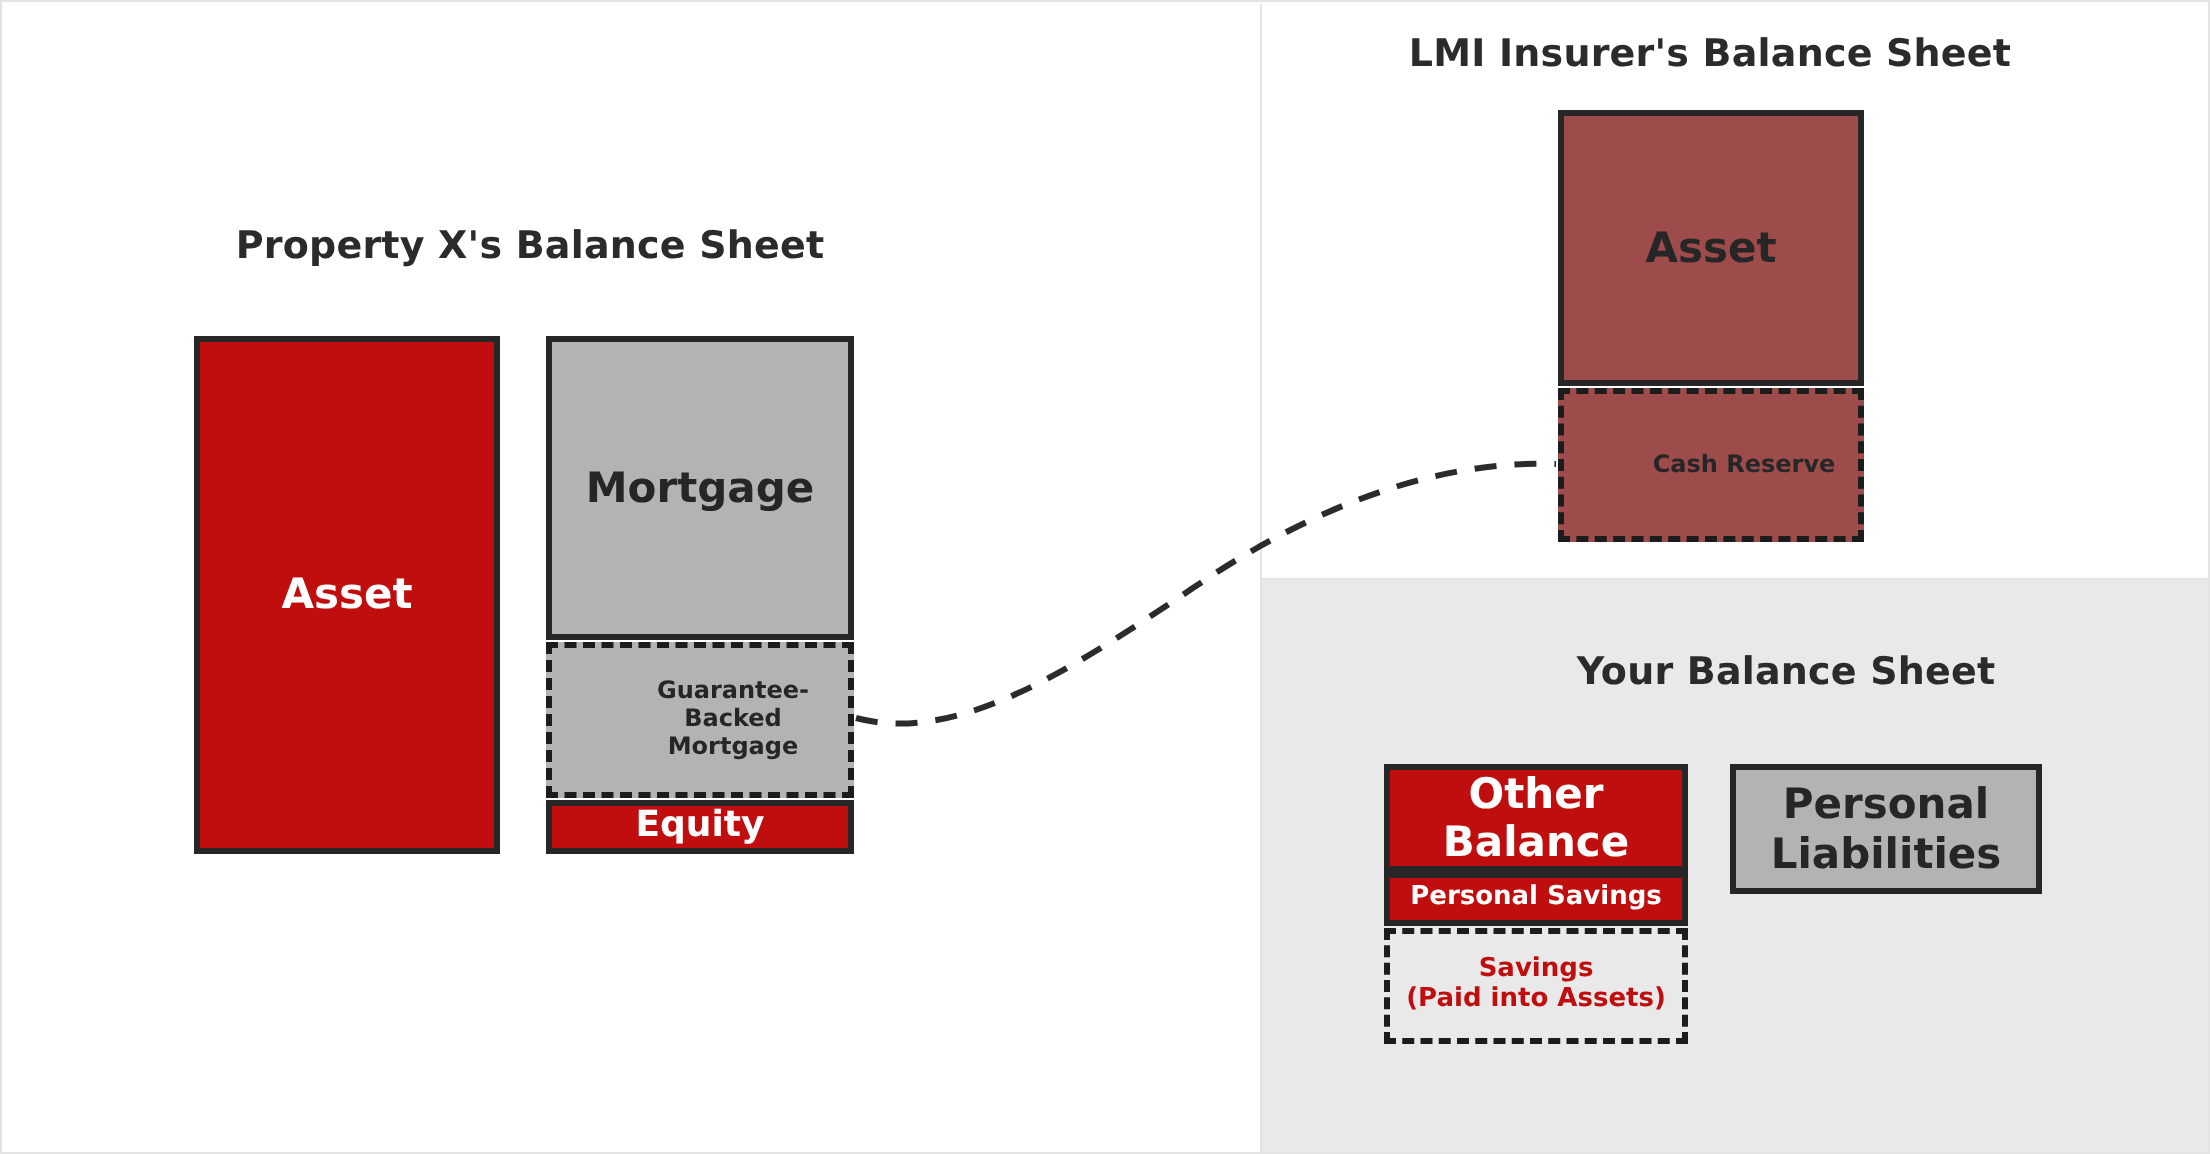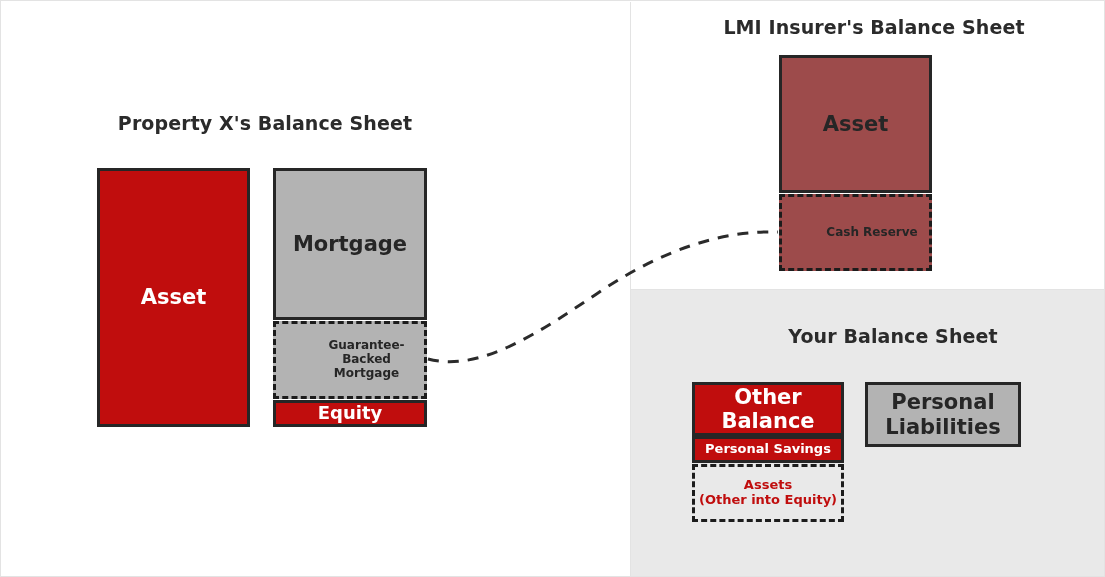--- a/index.html
+++ b/index.html
@@ -49,21 +49,21 @@
   .panel-title {
     position: absolute;
     text-align: center;
     font-weight: bold;
     font-size: 19px;
     color: #2b2b2b;
     letter-spacing: 0.1px;
     white-space: nowrap;
   }
   #title-property { left: 0px;   top: 111px; width: 528px; }
-  #title-lmi      { left: 629px; top: 15px;  width: 450px; margin-left: 19px; }
+  #title-lmi      { left: 629px; top: 15px;  width: 450px; }
   #title-your     { left: 629px; top: 324px; width: 450px; margin-left: 38px; }
 
   
   .block {
     position: absolute;
     box-sizing: border-box;
     display: flex;
     align-items: center;
     justify-content: center;
     text-align: center;
@@ -145,22 +145,22 @@
   <div class="block solid-border fill-brick txt-dark t-lg" id="blk-lmi-asset">Asset</div>
 
   <div class="block dashed-border fill-brick txt-dark t-xs" id="blk-cash-reserve">Cash Reserve</div>
 
   <div class="block solid-border fill-red txt-white t-lg" id="blk-other-assets">Other Balance</div>
 
   <div class="block solid-border fill-red txt-white t-sm" id="blk-leftover-savings">Personal Savings</div>
 
   <div class="block dashed-border fill-none txt-red t-sm" id="blk-savings-equity">
     <div>
-      <div>Assets</div>
-      <div>(Other into Equity)</div>
+      <div>Savings</div>
+      <div>(Paid into Assets)</div>
     </div>
   </div>
 
   <div class="block solid-border fill-gray txt-dark t-lg" id="blk-personal-liab">
     <div>
       <div>Personal</div>
       <div>Liabilities</div>
     </div>
   </div>
 

